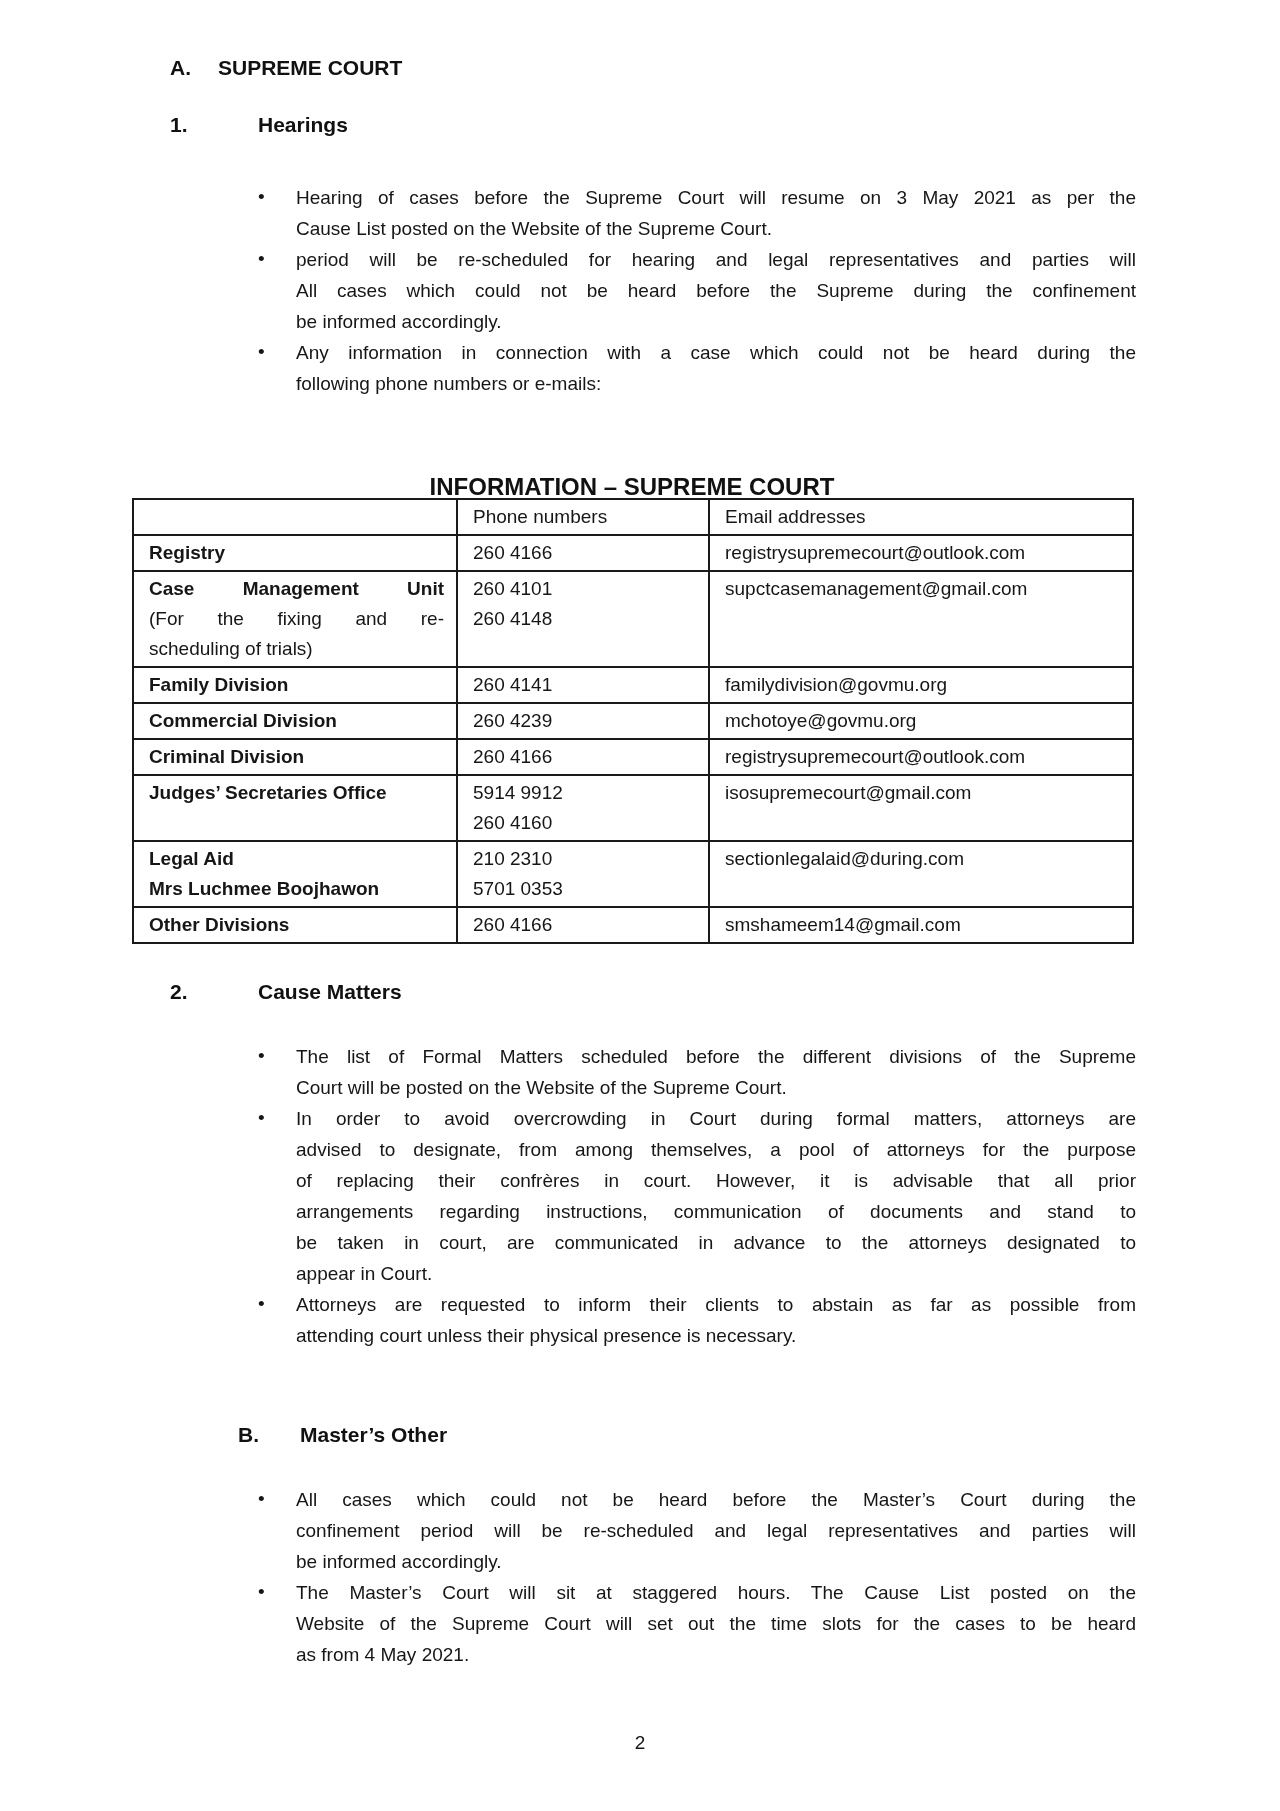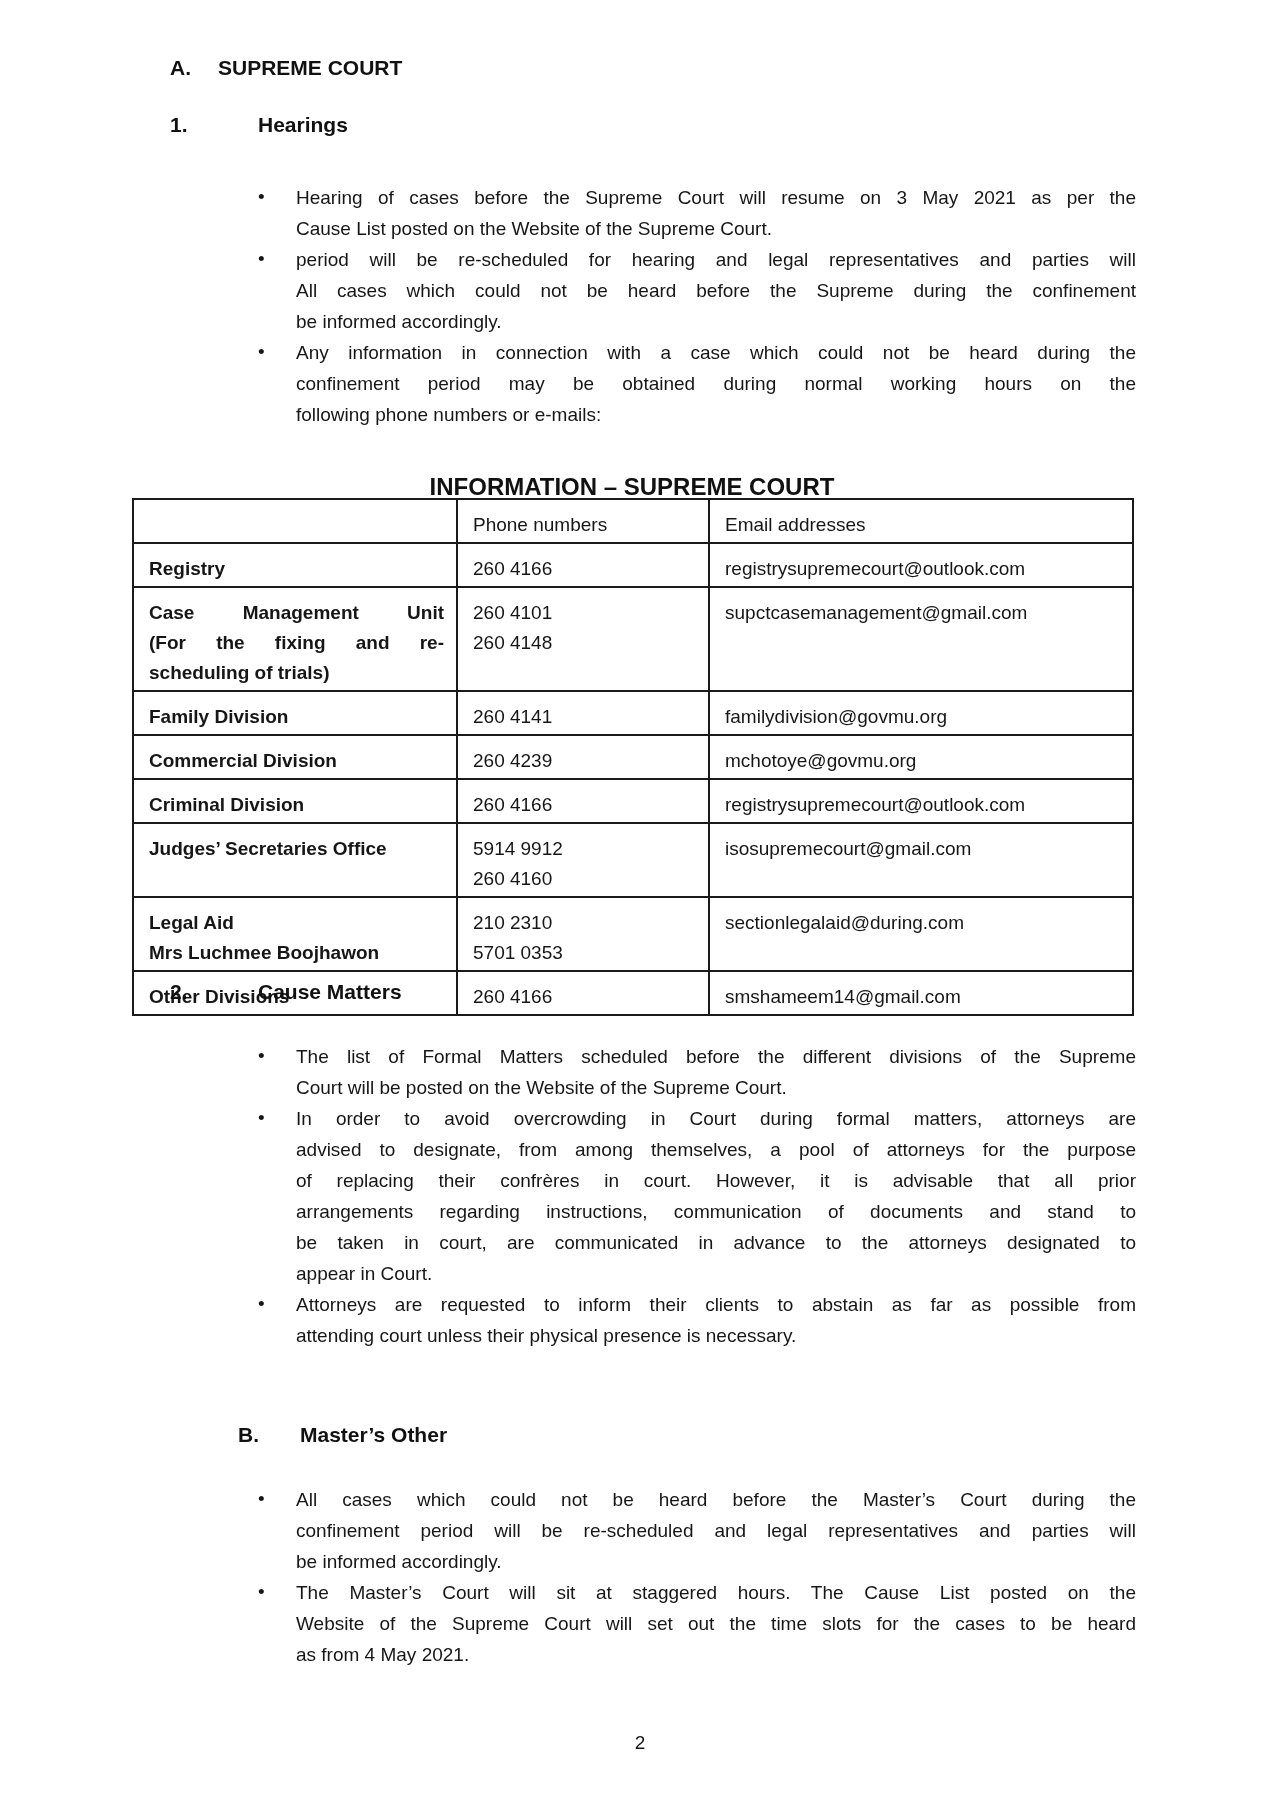--- a/index.html
+++ b/index.html
@@ -17,24 +17,24 @@
   
   .bullets { list-style:none; margin:0; padding:0; width:840px; font-size:19px; line-height:31px; }
   .bullets li { position:relative; }
   .dot { position:absolute; left:-38px; top:-1px; }
   .bl { text-align:justify; }
   .just { text-align-last:justify; }
   
   .tbl-title { font-weight:700; font-size:24px; line-height:24px; text-align:center; color:#111; }
   #info-table { border-collapse:collapse; table-layout:fixed; font-size:19px; line-height:30px; }
   #info-table th, #info-table td {
-    border:2px solid #1a1a1a; padding:10px 12px 2px 15px;
+    border:2px solid #1a1a1a; padding:2px 12px 2px 15px;
     vertical-align:top; text-align:left; font-weight:400;
   }
-  .cl { text-align:left;font-weight:bold; }
+  .cl { text-align:left; }
   .cl.just { text-align:justify; text-align-last:justify; }
   .b { font-weight:700; }
   .pagenum { left:0; width:1280px; text-align:center; font-size:19px; line-height:26px; }
 </style>
 </head>
 <body>
 
 <div class="page">
 
   <div class="abs h" style="left:170px; top:55px;">
@@ -55,21 +55,20 @@
       </li>
       <li>
         <span class="dot">•</span>
         <div class="bl just">period will be re-scheduled for hearing and legal representatives and parties will</div>
         <div class="bl just">All cases which could not be heard before the Supreme during the confinement</div>
         <div class="bl">be informed accordingly.</div>
       </li>
       <li>
         <span class="dot">•</span>
         <div class="bl just">Any information in connection with a case which could not be heard during the</div>
-        <div class="bl just">confinement period may be obtained during normal working hours on the</div>
         <div class="bl">following phone numbers or e-mails:</div>
       </li>
     </ul>
 
   <div class="abs tbl-title" style="left:132px; top:475px; width:1000px;">INFORMATION – SUPREME COURT</div>
 
   <table class="abs" id="info-table" style="left:132px; top:498px; width:1000px;">
     <colgroup>
       <col style="width:324px">
         <col style="width:252px">

